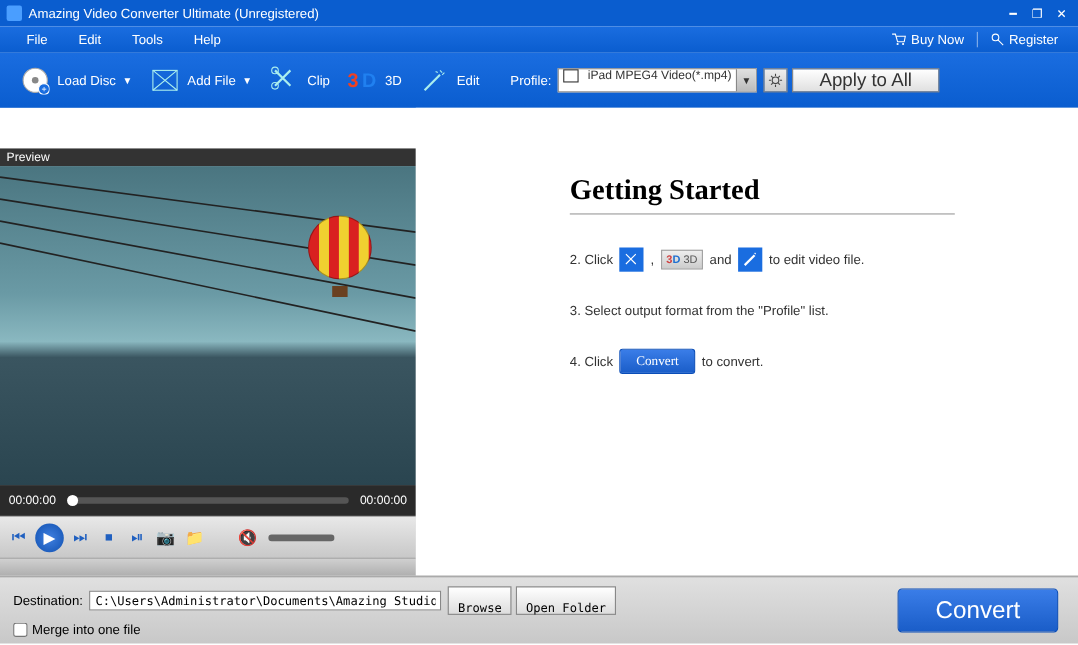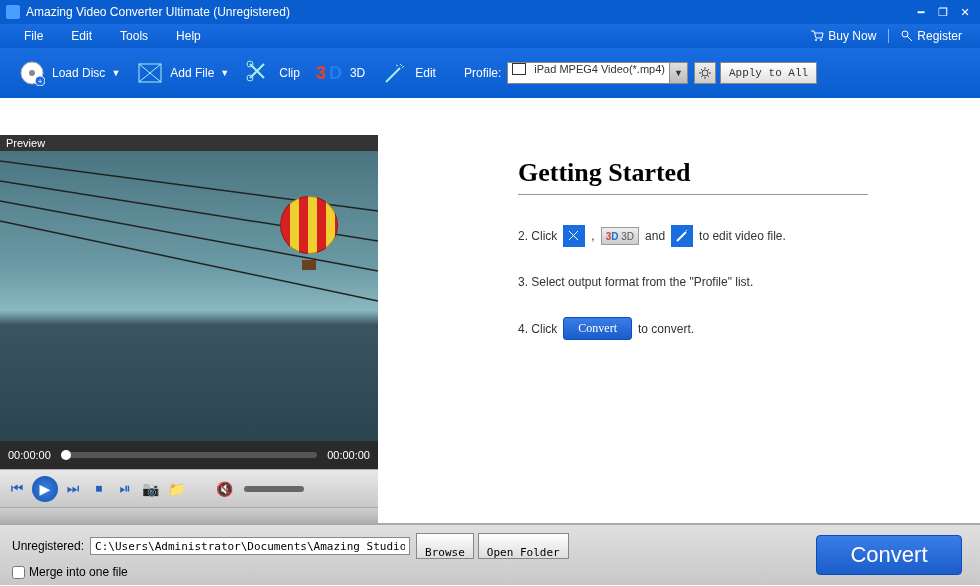--- a/index.html
+++ b/index.html
@@ -20,21 +20,21 @@
 .toolbar { height: 50px; background: linear-gradient(#1a6de0, #0a5dcf); display: flex; align-items: center; padding: 0 10px; color: #fff; font-size: 12px; }
 .tool-btn { display: flex; align-items: center; padding: 4px 8px; cursor: pointer; }
 .tool-icon { width: 28px; height: 28px; display: flex; align-items: center; justify-content: center; margin-right: 6px; }
 .dropdown-arrow { margin-left: 6px; font-size: 9px; }
 .profile-label { margin-left: 20px; }
 .profile-select { display: flex; background: #fff; color: #333; height: 22px; border: 1px solid #888; margin: 0 6px; font-size: 11px; font-family: monospace; min-width: 170px; }
 .profile-select .sel-icon { width: 14px; height: 12px; border: 1px solid #333; margin: 0 4px; }
 .profile-select .sel-text { flex: 1; padding: 0 4px; }
 .profile-select .sel-drop { width: 18px; height: 100%; background: linear-gradient(#e0e0e0,#bbb); border-left: 1px solid #888; display: flex; align-items: center; justify-content: center; font-size: 9px; color: #333; }
 .gear-btn { width: 22px; height: 22px; background: linear-gradient(#eee,#ccc); border: 1px solid #888; display: flex; align-items: center; justify-content: center; cursor: pointer; margin-right: 4px; }
-.apply-btn { height: 22px; background: linear-gradient(#fff,#e0e0e0); border: 1px solid #888; color: #333; font-size: 11px; padding: 0 8px; cursor: pointer; font-family: Liberation Mono, monospace; }
+.apply-btn { height: 22px; background: linear-gradient(#fff,#e0e0e0); border: 1px solid #888; color: #333; font-size: 17px; padding: 0 24px; cursor: pointer; font-family: Liberation Sans, sans-serif; }
 
 .content { display: flex; height: 425px; }
 .preview-panel { width: 378px; background: linear-gradient(#cfcfcf, #bfbfbf); display: flex; flex-direction: column; margin-top: 37px; }
 .preview-label { background: #333; color: #fff; font-size: 11px; padding: 2px 6px; }
 .preview-video { flex: 1; background: linear-gradient(#4a7580, #6a9aa5 40%, #8ab8c0 55%, #3a5560 60%, #2a4550); position: relative; overflow: hidden; }
 .wires { position: absolute; top: 0; left: 0; width: 100%; height: 100%; }
 .balloon { position: absolute; top: 45px; right: 40px; width: 58px; height: 90px; }
 .balloon-ball { width: 58px; height: 58px; border-radius: 50%; background: repeating-linear-gradient(90deg, #d92020 0 9px, #f0d030 9px 18px); border: 1px solid rgba(0,0,0,0.3); }
 .balloon-basket { width: 14px; height: 10px; background: #6a4020; margin: 6px auto 0; }
 
@@ -234,21 +234,21 @@
       <span>4. Click</span>
       <span class="mini-convert">Convert</span>
       <span>to convert.</span>
     </div>
   </div>
 </div>
 
 <div class="bottom">
   <div class="dest-area">
     <div class="dest-row">
-      <span>Unregistered:</span>
+      <span>Destination:</span>
       <input class="dest-input" readonly="" value="C:\Users\Administrator\Documents\Amazing Studio\" style="">
       <button class="small-btn">Browse</button>
       <button class="small-btn">Open Folder</button>
     </div>
     <div class="merge-row">
       <input type="checkbox" style="">
       <span>Merge into one file</span>
     </div>
   </div>
   <div class="convert-btn">

